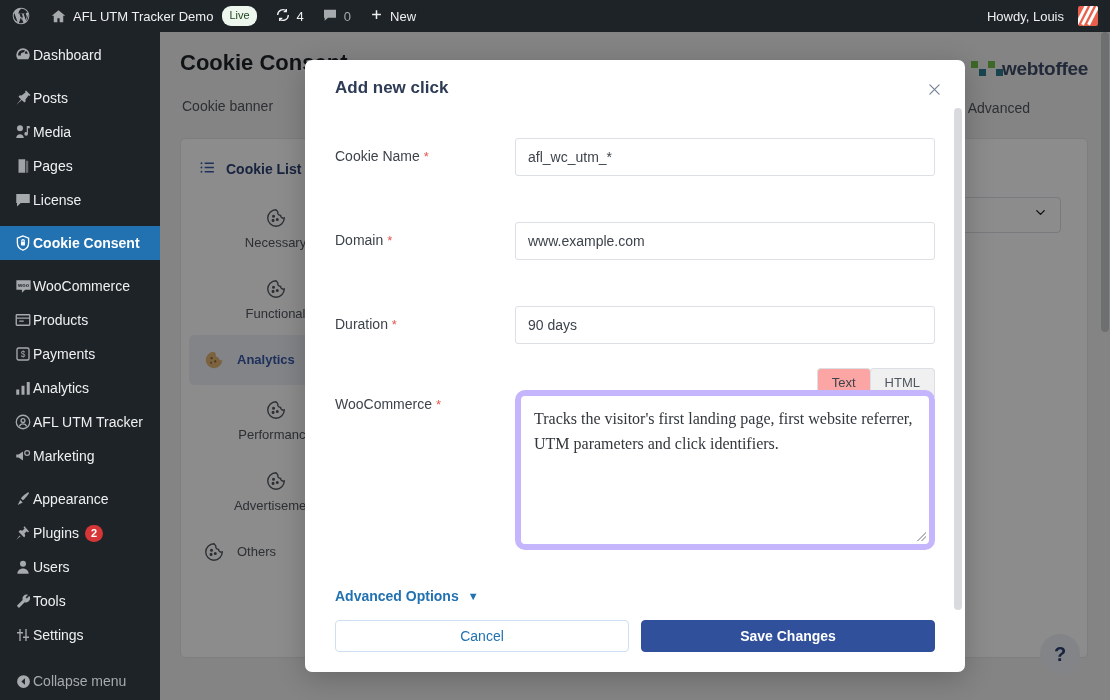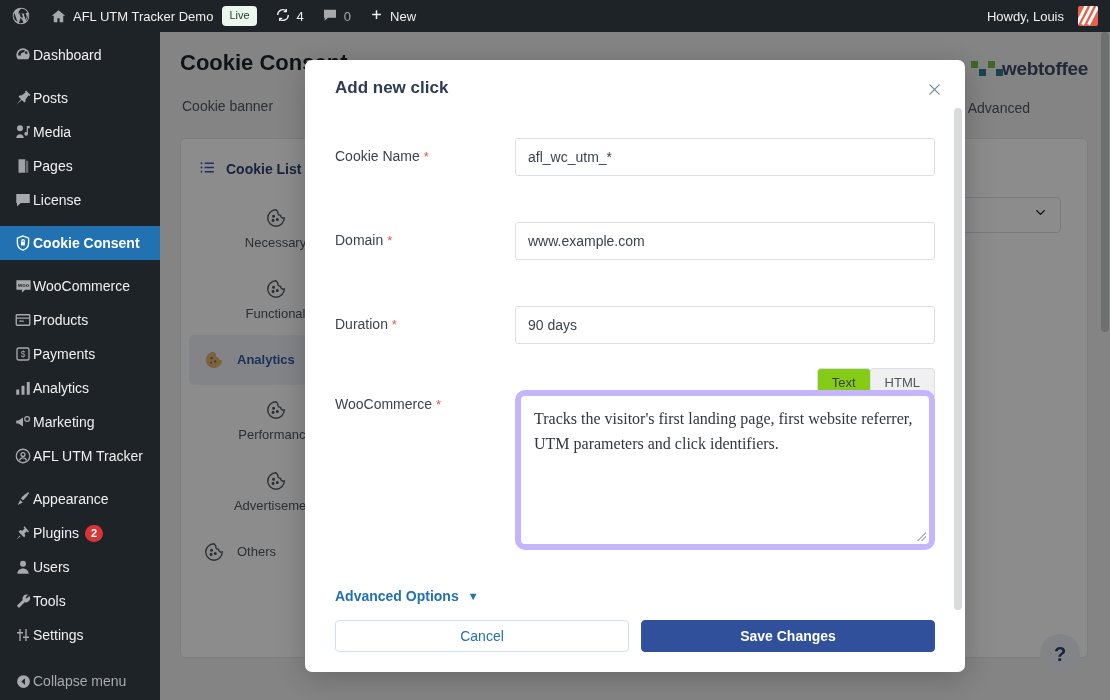--- a/index.html
+++ b/index.html
@@ -22,21 +22,21 @@
     display: flex; align-items: center; gap: 6px;
     height: 32px; padding: 0 9px; color: #f0f0f1; white-space: nowrap;
   }
   .ab-item.logo { padding: 0 10px 0 11px; }
   .ab-spacer { flex: 1 1 auto; }
   .wp-logo { width: 20px; height: 20px; display: block; }
   .home-ico { width: 17px; height: 17px; display: block; }
   .live-badge {
     background: #edf7ed; color: #1e4620;
     font-size: 11px; line-height: 1; padding: 4px 7px 5px;
-    border-radius: 4px; font-weight: 400;
+    border-radius: 9px; font-weight: 400;
   }
   .ab-count { color: #a7aaad; font-size: 13px; }
   .ab-num { color: #f0f0f1; font-size: 13px; }
   .avatar {
     width: 20px; height: 20px; margin-left: 8px; border-radius: 2px;
     background: #e8604c; position: relative; overflow: hidden; display: block;
   }
   .avatar i {
     position: absolute; background: #fff; width: 3px; height: 22px;
     transform: rotate(27deg); top: -2px;
@@ -198,21 +198,21 @@
 
   .editor-tabs {
     position: absolute; right: 30px; top: 308px;
     display: flex; align-items: flex-end; gap: 0;
   }
   .ed-tab {
     font-size: 13px; padding: 6px 14px 7px; color: #50575e;
     border: 1px solid #dcdfe3; border-bottom: none;
     border-radius: 4px 4px 0 0; background: #f0f0f1; margin-left: -1px;
   }
-  .ed-tab.active { background: #84cc16; color: #3c434a; }
+  .ed-tab.active { background: #fca5a5; color: #3c434a; }
   .f-textarea {
     width: 420px; height: 160px; border: 6px solid #c4b5fd;
     border-radius: 10px; padding: 11px 13px;
     font-family: "Liberation Serif", serif; font-size: 16px;
     line-height: 1.55; color: #32373c; background: #fff;
     position: relative; overflow: hidden;
   }
   .resize-grip {
     position: absolute; right: 3px; bottom: 3px;
     width: 9px; height: 9px;
@@ -398,37 +398,37 @@
             <rect x="3" y="14" width="4" height="7"></rect>
             <rect x="10" y="9" width="4" height="12"></rect>
             <rect x="17" y="4" width="4" height="17"></rect>
           </svg>
       </span>
       <span>Analytics</span>
     </div>
 
     <div class="menu-item">
       <span class="mi-ico">
-        <svg width="18" height="18" viewBox="0 0 24 24" fill="currentColor">
-            <path d="M3 10v4h3l6 4V6L6 10z"></path>
-            <circle cx="17.5" cy="8" r="3.2" fill="none" stroke="currentColor" stroke-width="1.6"></circle>
-          </svg>
-      </span>
-      <span>Marketing</span>
-    </div>
-
-    <div class="menu-item">
-      <span class="mi-ico">
         <svg width="18" height="18" viewBox="0 0 24 24" fill="none" stroke="currentColor" stroke-width="1.7">
             <circle cx="12" cy="12" r="9"></circle>
             <circle cx="12" cy="10" r="2.6"></circle>
             <path d="M7.2 18a5 5 0 0 1 9.6 0"></path>
           </svg>
       </span>
       <span>AFL UTM Tracker</span>
+    </div>
+
+    <div class="menu-item">
+      <span class="mi-ico">
+        <svg width="18" height="18" viewBox="0 0 24 24" fill="currentColor">
+            <path d="M3 10v4h3l6 4V6L6 10z"></path>
+            <circle cx="17.5" cy="8" r="3.2" fill="none" stroke="currentColor" stroke-width="1.6"></circle>
+          </svg>
+      </span>
+      <span>Marketing</span>
     </div>
     <div class="menu-sep"></div>
 
     <div class="menu-item">
       <span class="mi-ico">
         <svg width="18" height="18" viewBox="0 0 24 24" fill="currentColor">
             <path d="M19 3c-1 0-8 5.5-9.7 8.2l2.5 2.5C14.5 12 20 5 20 4c0-.6-.4-1-1-1zM8.2 13.3 5 20l6.7-3.2z"></path>
           </svg>
       </span>
       <span>Appearance</span>

